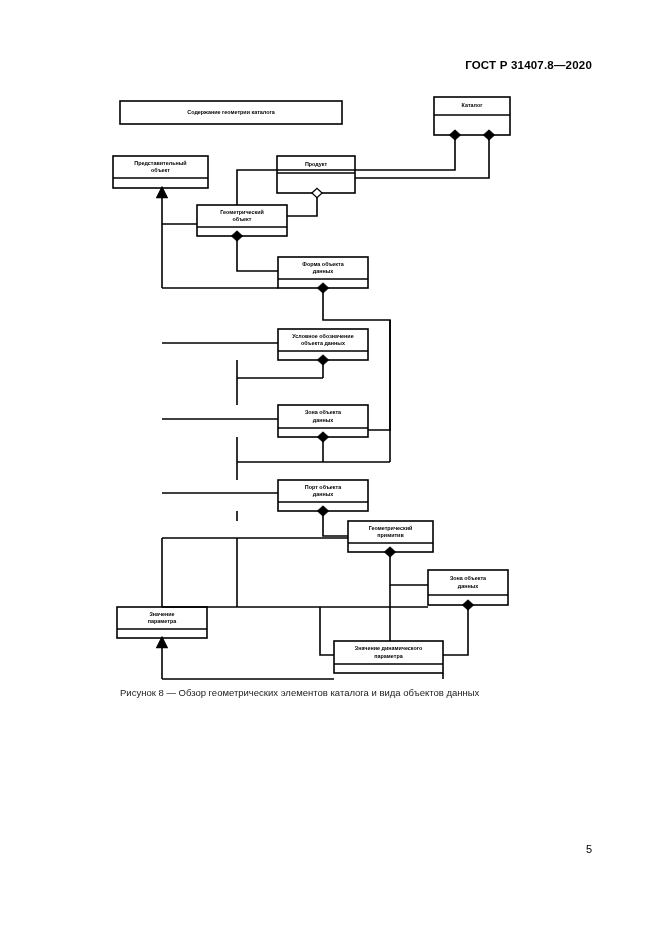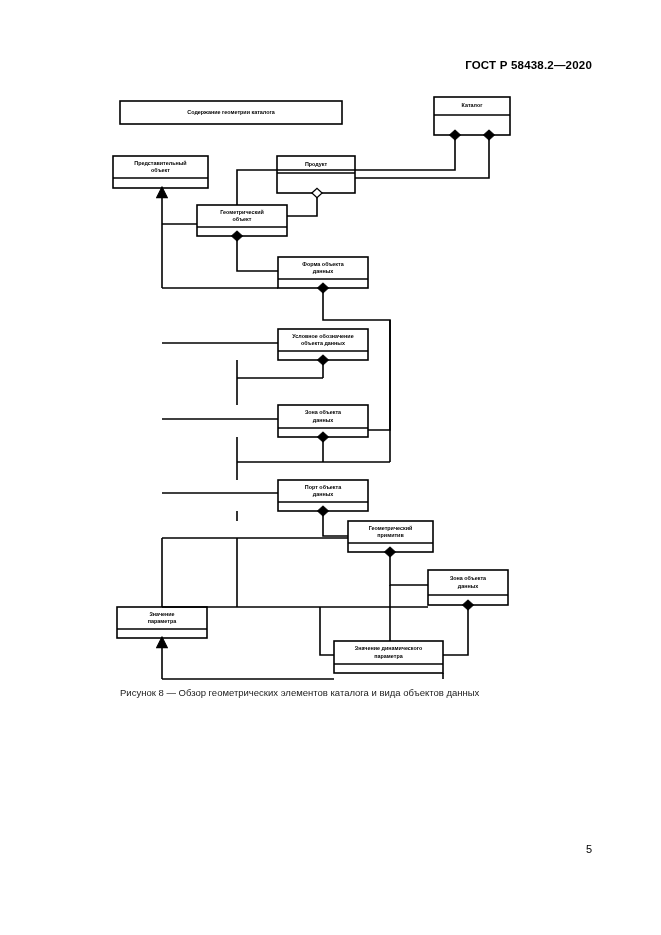--- a/index.html
+++ b/index.html
@@ -64,21 +64,21 @@
     align-items: center;
     justify-content: center;
   }
   .uml-label span { display: block; width: 100%; }
 </style>
 </head>
 <body>
 
 <div id="page">
 
-  <div class="page-header">ГОСТ Р 58438.2—2020</div>
+  <div class="page-header">ГОСТ Р 31407.8—2020</div>
 
   <svg id="diagram" width="661" height="935" viewBox="0 0 661 935">
     <defs>
       <marker id="filled-diamond" viewBox="0 0 12 12" refX="6" refY="6" markerWidth="7" markerHeight="7" orient="auto-start-reverse">
         <path d="M6,0 L11.5,6 L6,12 L0.5,6 Z" fill="#000" stroke="#000" stroke-width="1"></path>
       </marker>
       <marker id="hollow-diamond" viewBox="0 0 12 12" refX="6" refY="6" markerWidth="7" markerHeight="7" orient="auto-start-reverse">
         <path d="M6,0.5 L11,6 L6,11.5 L1,6 Z" fill="#fff" stroke="#000" stroke-width="1.4"></path>
       </marker>
       <marker id="hollow-triangle" viewBox="0 0 12 12" refX="10" refY="6" markerWidth="8" markerHeight="8" orient="auto-start-reverse">

